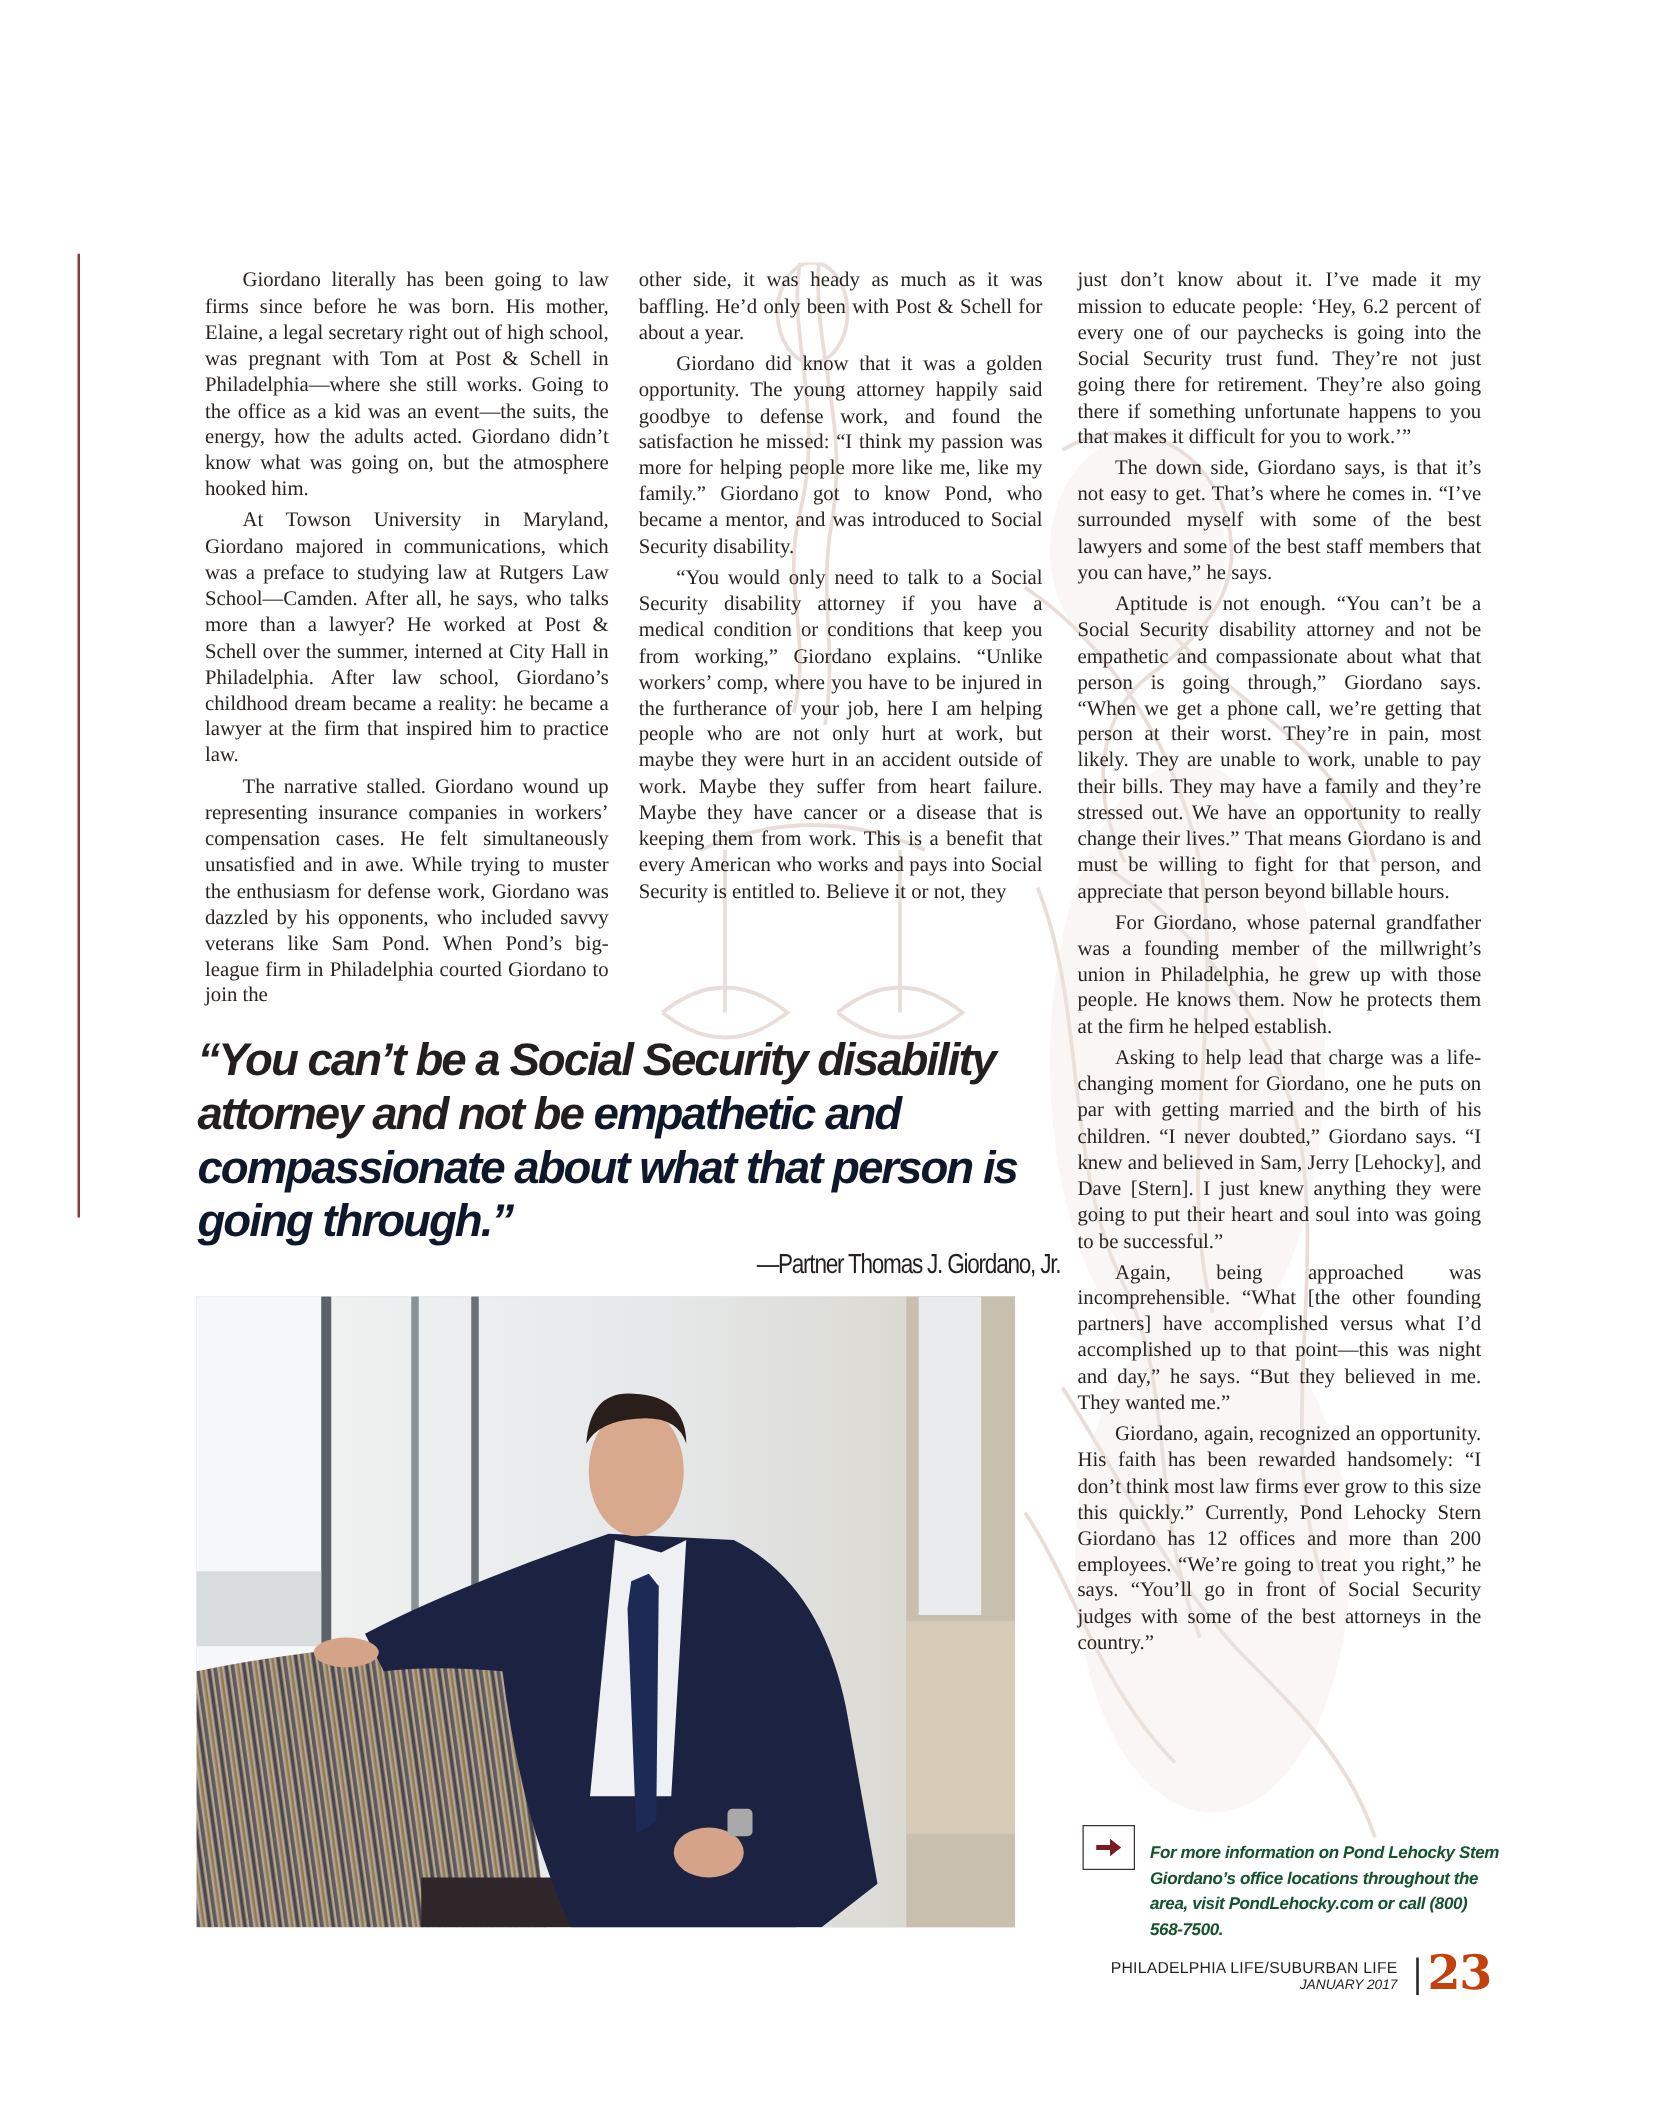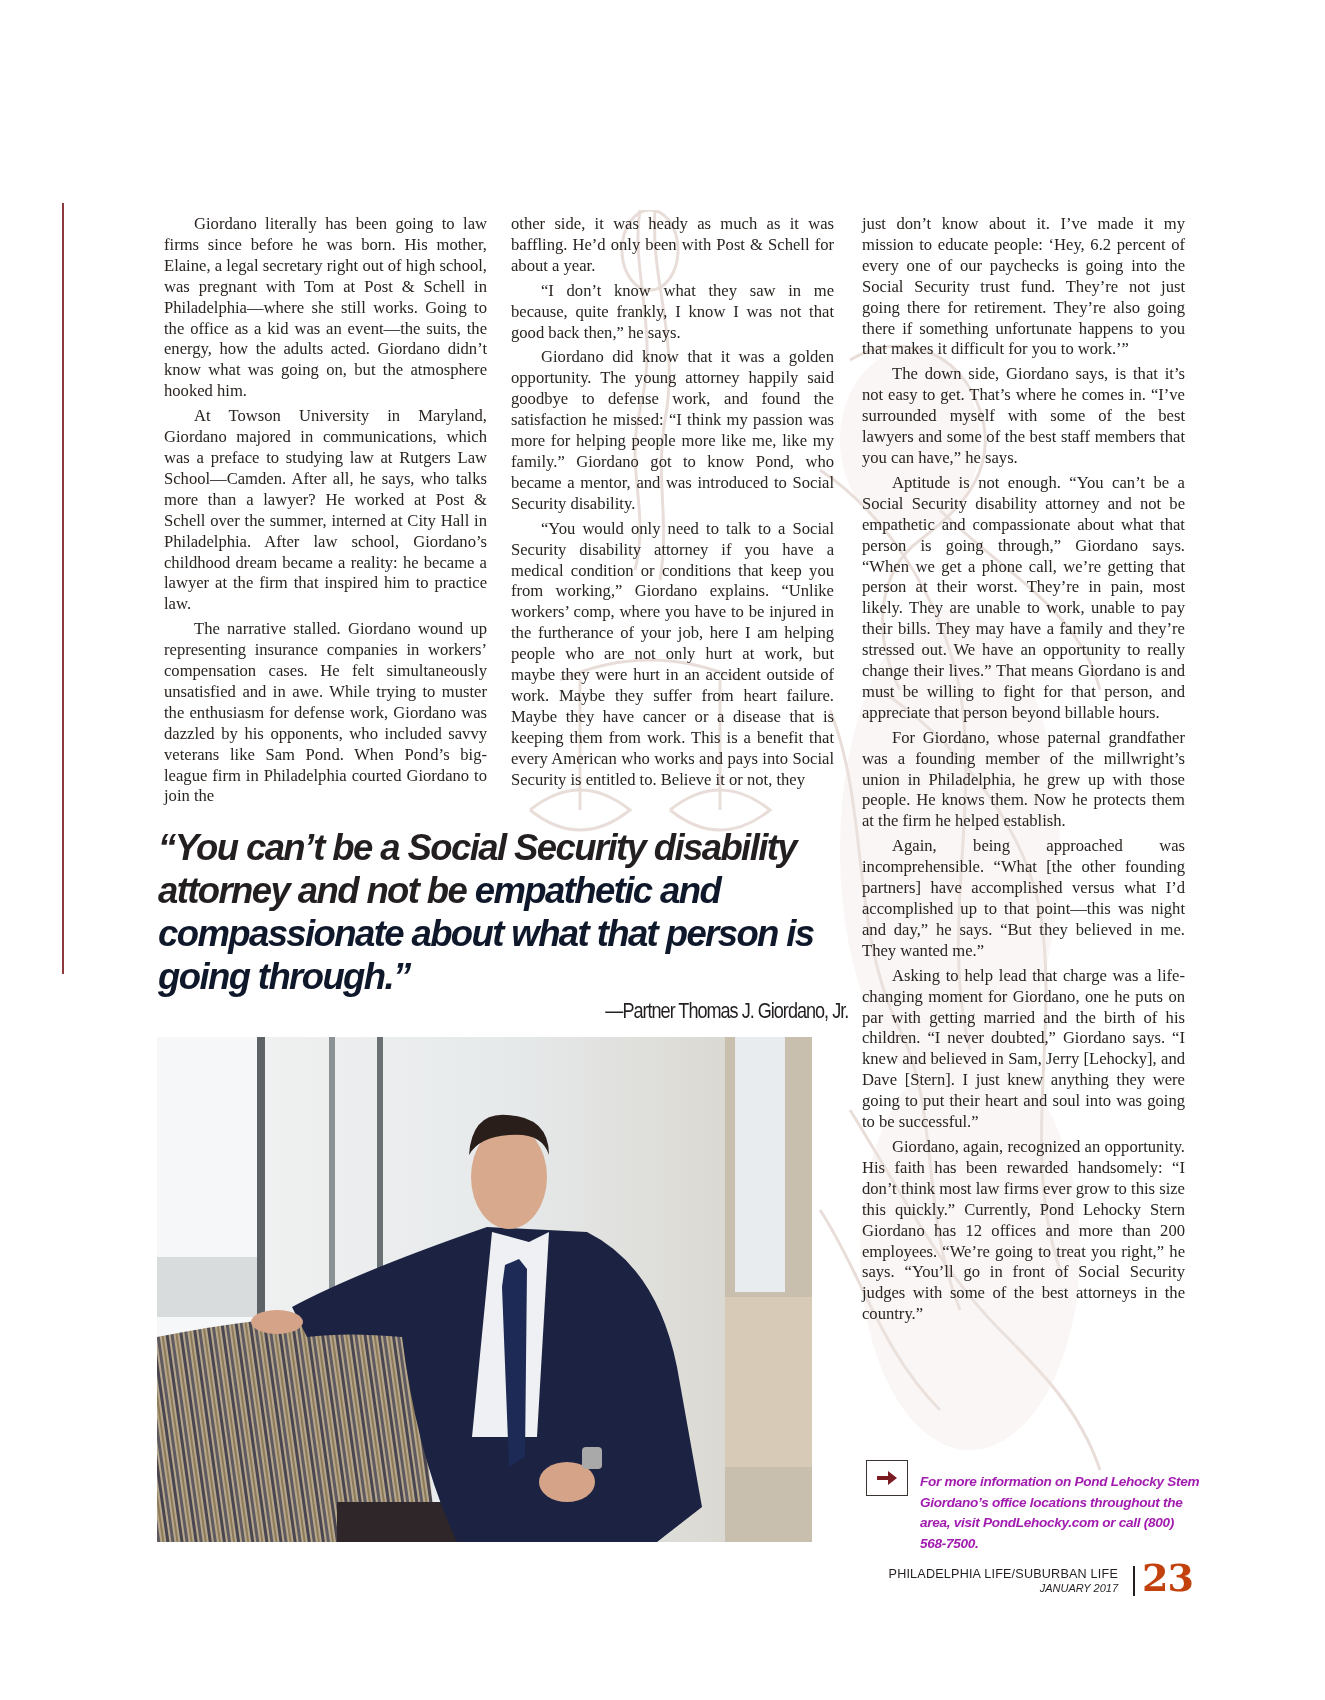--- a/index.html
+++ b/index.html
@@ -47,21 +47,21 @@
 
     .info-box {
       position: absolute; left: 866px; top: 1460px; width: 42px; height: 36px;
       border: 1.5px solid #3a3330; box-sizing: border-box;
       display: flex; align-items: center; justify-content: center;
     }
     .info-text {
       position: absolute; left: 920px; top: 1472px; width: 280px;
       font-family: "Liberation Sans", "DejaVu Sans", sans-serif;
       font-style: italic; font-weight: bold; font-size: 13.6px; line-height: 20.5px;
-      color: #a21caf; letter-spacing: -0.3px;
+      color: #14532d; letter-spacing: -0.3px;
     }
 
     .footer-pub {
       position: absolute; right: 207px; top: 1567px; text-align: right;
       font-family: "Liberation Sans", "DejaVu Sans", sans-serif; color: #231f20;
     }
     .footer-pub .pub { font-size: 12.6px; letter-spacing: 0.2px; line-height: 15px; }
     .footer-pub .date { font-size: 11px; font-style: italic; line-height: 13px; }
     .footer-bar {
       position: absolute; left: 1133px; top: 1566px; width: 2px; height: 30px; background: #231f20;
@@ -102,32 +102,31 @@
 </svg>
 
 <div class="col" id="col1">
   <p>Giordano literally has been going to law firms since before he was born. His mother, Elaine, a legal secretary right out of high school, was pregnant with Tom at Post &amp; Schell in Philadelphia—where she still works. Going to the office as a kid was an event—the suits, the energy, how the adults acted. Giordano didn’t know what was going on, but the atmosphere hooked him.</p>
   <p>At Towson University in Maryland, Giordano majored in communications, which was a preface to studying law at Rutgers Law School—Camden. After all, he says, who talks more than a lawyer? He worked at Post &amp; Schell over the summer, interned at City Hall in Philadelphia. After law school, Giordano’s childhood dream became a reality: he became a lawyer at the firm that inspired him to practice law.</p>
   <p>The narrative stalled. Giordano wound up representing insurance companies in workers’ compensation cases. He felt simultaneously unsatisfied and in awe. While trying to muster the enthusiasm for defense work, Giordano was dazzled by his opponents, who included savvy veterans like Sam Pond. When Pond’s big-league firm in Philadelphia courted Giordano to join the</p>
 </div>
 
 <div class="col" id="col2">
   <p class="cont">other side, it was heady as much as it was baffling. He’d only been with Post &amp; Schell for about a year.</p>
-  <p>“I don’t know what they saw in me because, quite frankly, I know I was not that good back then,” he says.</p>
   <p>Giordano did know that it was a golden opportunity. The young attorney happily said goodbye to defense work, and found the satisfaction he missed: “I think my passion was more for helping people more like me, like my family.” Giordano got to know Pond, who became a mentor, and was introduced to Social Security disability.</p>
   <p>“You would only need to talk to a Social Security disability attorney if you have a medical condition or conditions that keep you from working,” Giordano explains. “Unlike workers’ comp, where you have to be injured in the furtherance of your job, here I am helping people who are not only hurt at work, but maybe they were hurt in an accident outside of work. Maybe they suffer from heart failure. Maybe they have cancer or a disease that is keeping them from work. This is a benefit that every American who works and pays into Social Security is entitled to. Believe it or not, they</p>
 </div>
 
 <div class="col" id="col3">
   <p class="cont">just don’t know about it. I’ve made it my mission to educate people: ‘Hey, 6.2 percent of every one of our paychecks is going into the Social Security trust fund. They’re not just going there for retirement. They’re also going there if something unfortunate happens to you that makes it difficult for you to work.’”</p>
   <p>The down side, Giordano says, is that it’s not easy to get. That’s where he comes in. “I’ve surrounded myself with some of the best lawyers and some of the best staff members that you can have,” he says.</p>
   <p>Aptitude is not enough. “You can’t be a Social Security disability attorney and not be empathetic and compassionate about what that person is going through,” Giordano says. “When we get a phone call, we’re getting that person at their worst. They’re in pain, most likely. They are unable to work, unable to pay their bills. They may have a family and they’re stressed out. We have an opportunity to really change their lives.” That means Giordano is and must be willing to fight for that person, and appreciate that person beyond billable hours.</p>
   <p>For Giordano, whose paternal grandfather was a founding member of the millwright’s union in Philadelphia, he grew up with those people. He knows them. Now he protects them at the firm he helped establish.</p>
+  <p>Asking to help lead that charge was a life-changing moment for Giordano, one he puts on par with getting married and the birth of his children. “I never doubted,” Giordano says. “I knew and believed in Sam, Jerry [Lehocky], and Dave [Stern]. I just knew anything they were going to put their heart and soul into was going to be successful.”</p>
   <p>Again, being approached was incomprehensible. “What [the other founding partners] have accomplished versus what I’d accomplished up to that point—this was night and day,” he says. “But they believed in me. They wanted me.”</p>
-  <p>Asking to help lead that charge was a life-changing moment for Giordano, one he puts on par with getting married and the birth of his children. “I never doubted,” Giordano says. “I knew and believed in Sam, Jerry [Lehocky], and Dave [Stern]. I just knew anything they were going to put their heart and soul into was going to be successful.”</p>
   <p>Giordano, again, recognized an opportunity. His faith has been rewarded handsomely: “I don’t think most law firms ever grow to this size this quickly.” Currently, Pond Lehocky Stern Giordano has 12 offices and more than 200 employees. “We’re going to treat you right,” he says. “You’ll go in front of Social Security judges with some of the best attorneys in the country.”</p>
 </div>
 
 <div class="pull-quote">
   <span>“You can’t be a Social Security disability attorney and not be </span><span class="accent">empathetic and compassionate about what that person is going through.”</span>
 </div>
 <div class="attribution">—Partner Thomas J. Giordano, Jr.</div>
 
 <div class="photo" aria-label="Thomas J. Giordano, Jr. in a navy suit seated on a striped sofa beside office windows">
   <svg width="655" height="505" viewBox="0 0 655 505" xmlns="http://www.w3.org/2000/svg">

